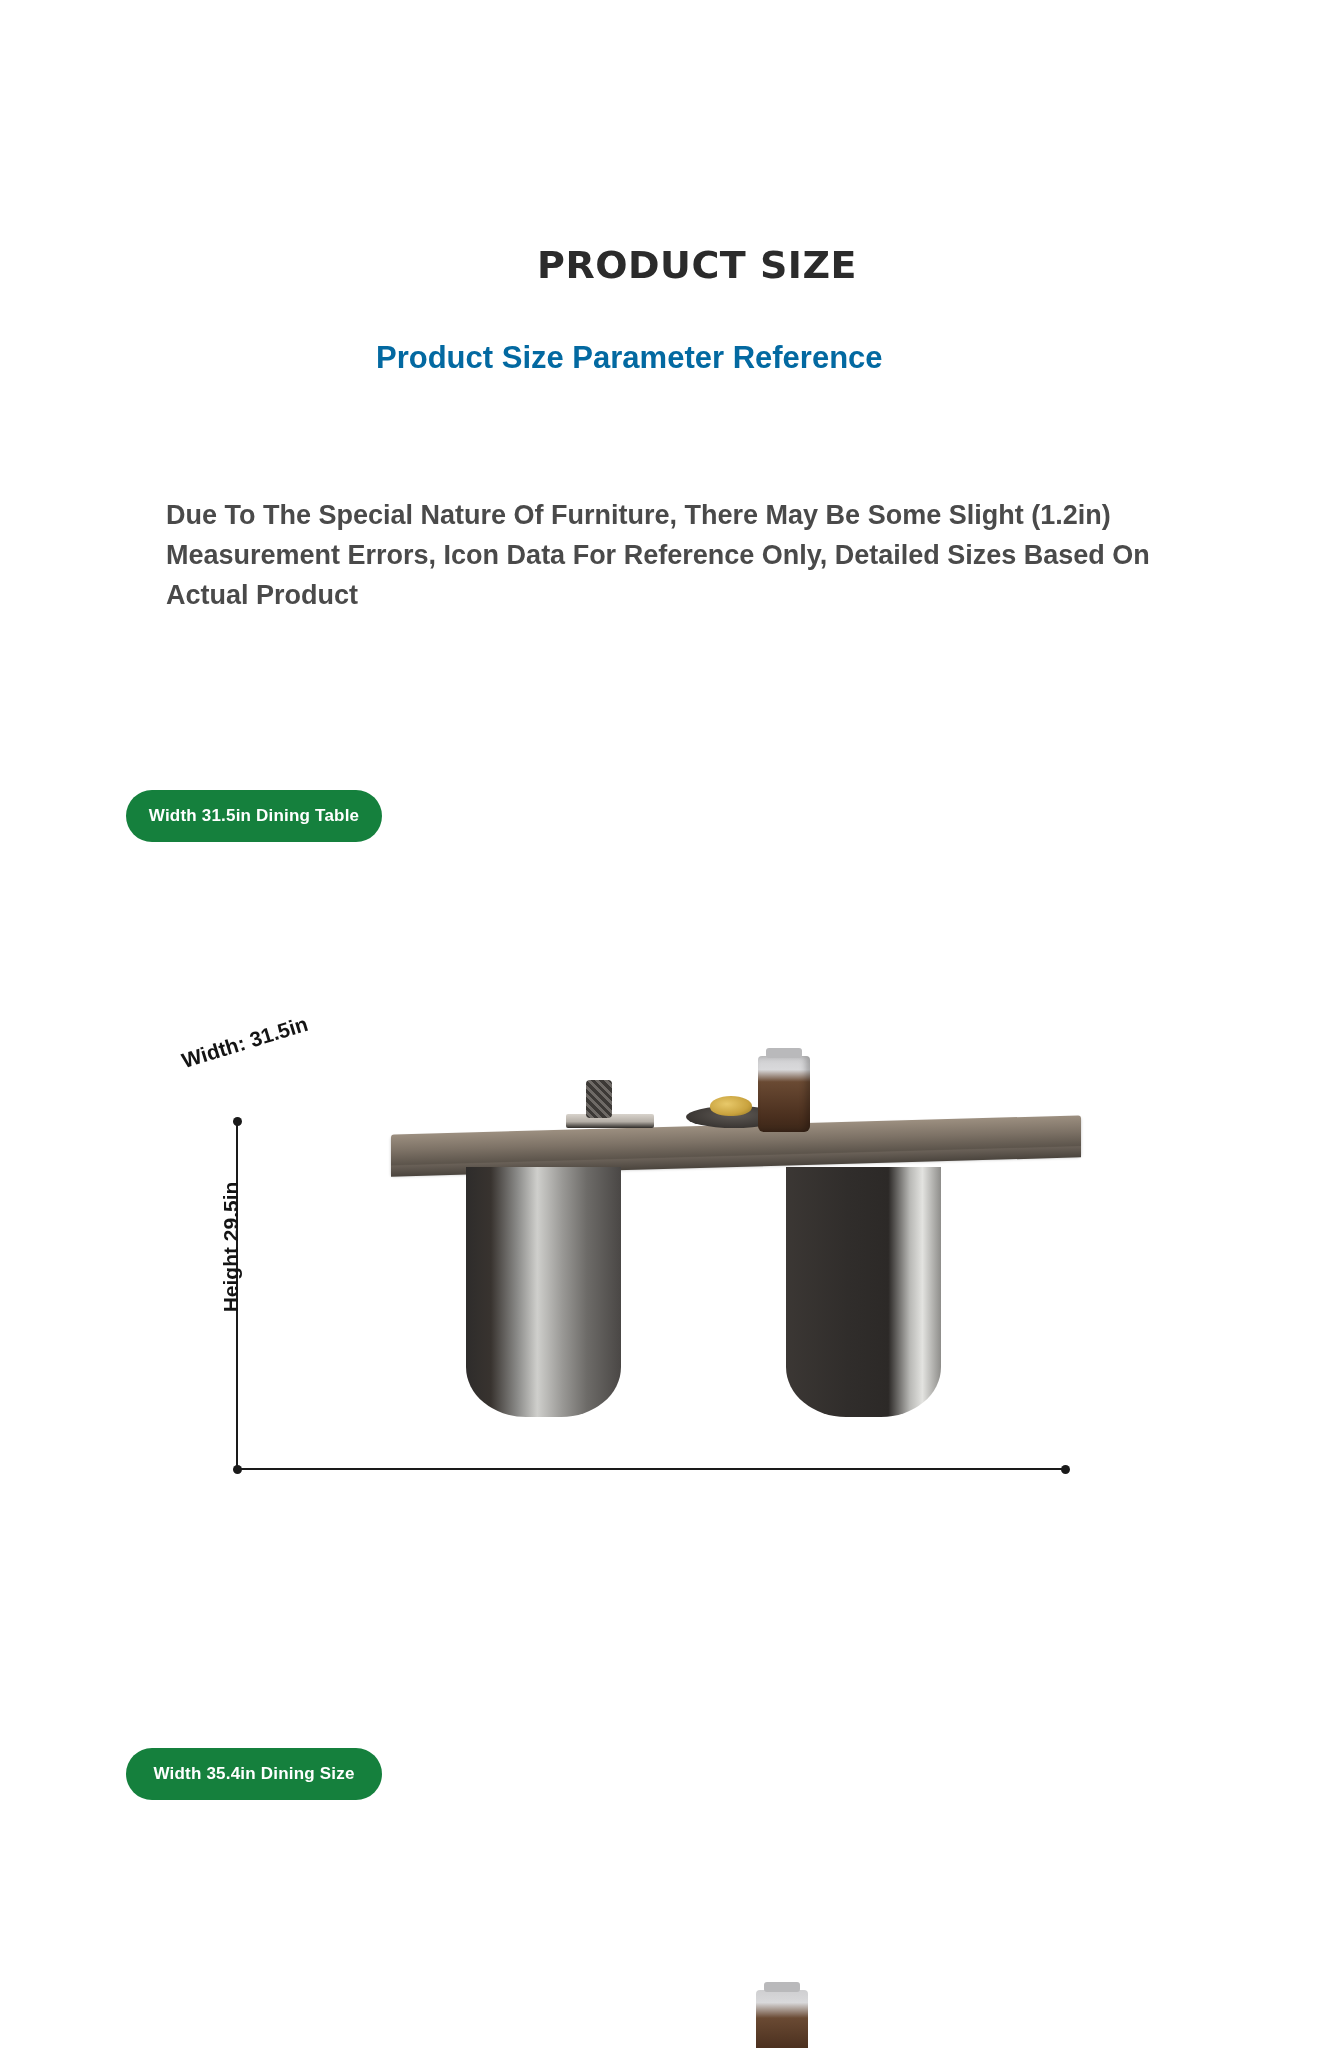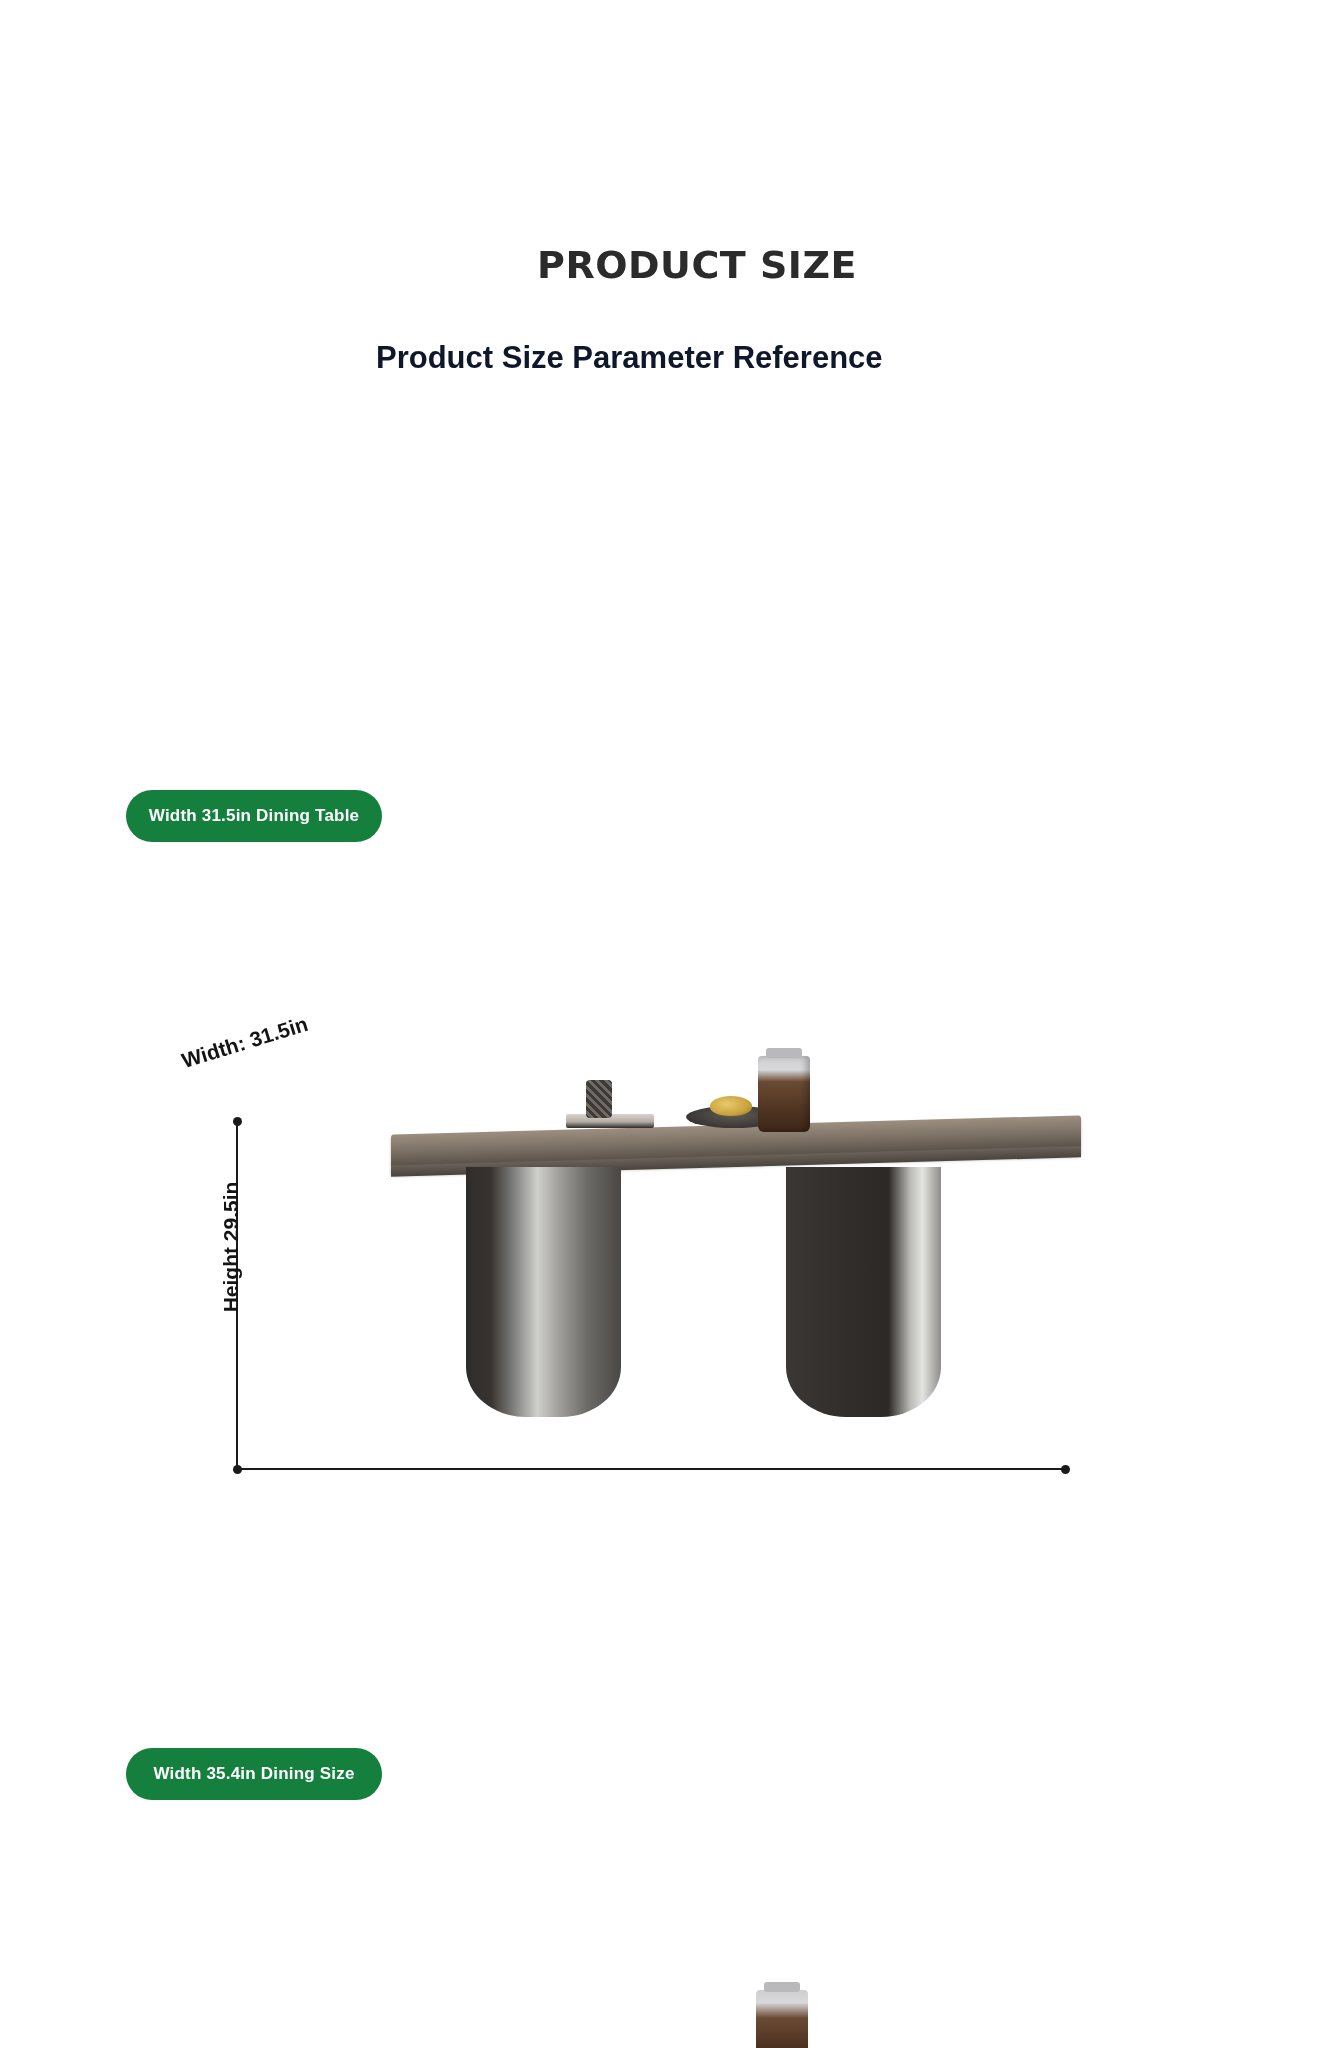--- a/index.html
+++ b/index.html
@@ -38,21 +38,21 @@
   }
 
   .param-reference {
     position: absolute;
     left: 340px;
     top: 340px;
     width: 640px;
     font-size: 31px;
     line-height: 36px;
     font-weight: bold;
-    color: #0f172a;
+    color: #0369a1;
     font-family: "Liberation Sans", sans-serif;
   }
 
   .disclaimer {
     position: absolute;
     left: 130px;
     top: 495px;
     width: 1010px;
     font-size: 27px;
     line-height: 40px;
@@ -297,20 +297,21 @@
 </style>
 </head>
 <body>
 
 <div class="page">
 
   <div class="product-size-title">PRODUCT SIZE</div>
 
   <div class="param-reference">Product Size Parameter Reference</div>
 
+  <div class="disclaimer">Due To The Special Nature Of Furniture, There May Be Some Slight (1.2in) Measurement Errors, Icon Data For Reference Only, Detailed Sizes Based On Actual Product</div>
 
   <div class="pill" id="pill-1">Width 31.5in Dining Table</div>
 
   <div class="diagram">
 
     <div class="dim-vline"></div>
     <div class="dim-hline"></div>
     <div class="dot" id="dot-tl"></div>
     <div class="dot" id="dot-bl"></div>
     <div class="dot" id="dot-br"></div>

